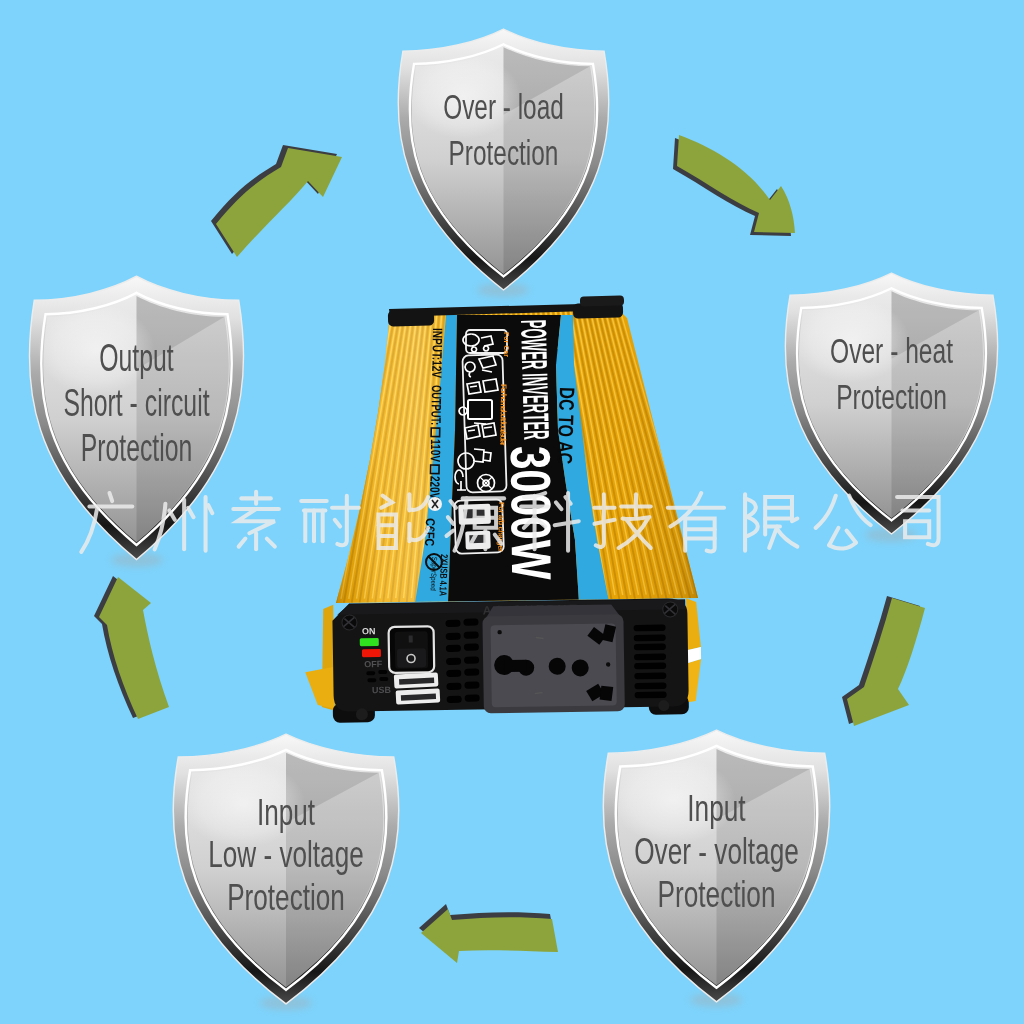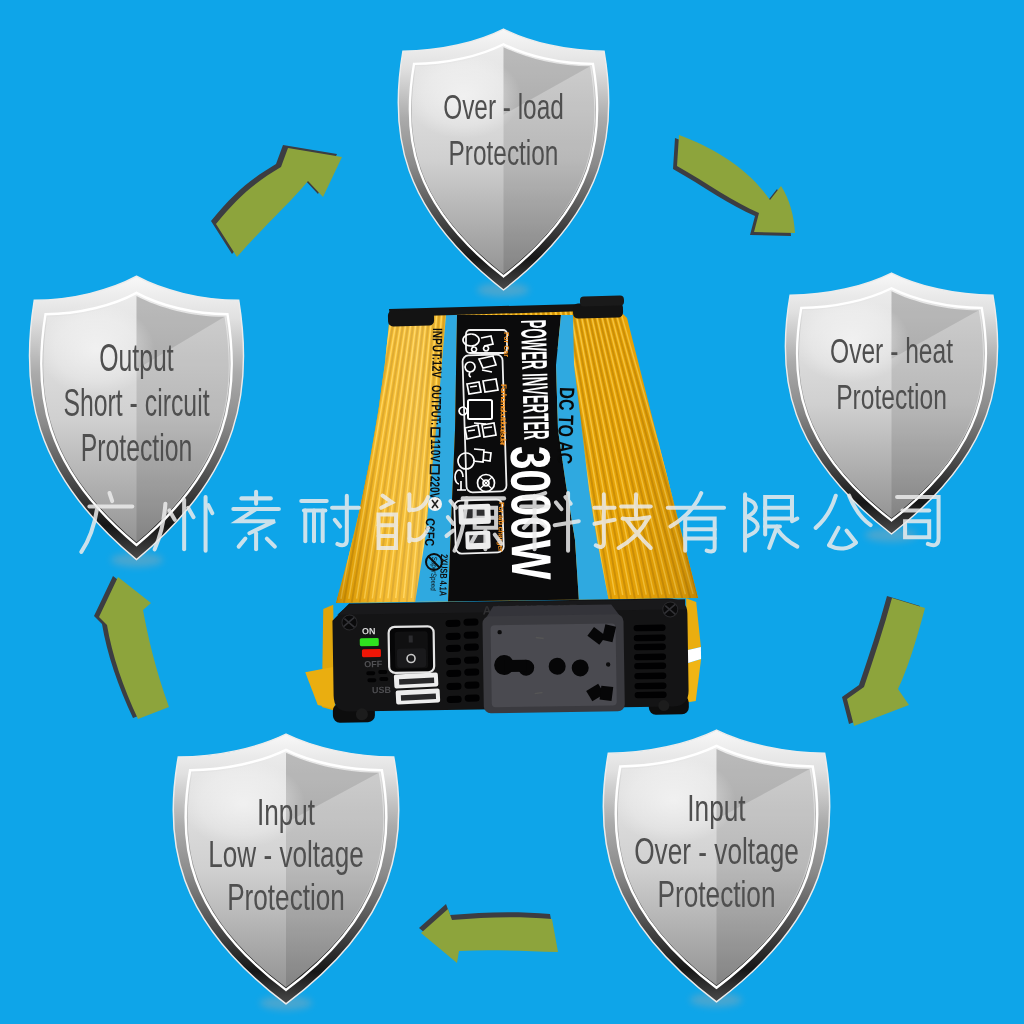--- a/index.html
+++ b/index.html
@@ -1,15 +1,15 @@
 <!DOCTYPE html>
 <html><head><meta charset="utf-8">
 <style>
  html,body{margin:0;padding:0;background:#fff;}
- #stage{position:relative;width:1024px;height:1024px;background:#0ea5e9;overflow:hidden;font-family:"Liberation Sans", sans-serif;}
+ #stage{position:relative;width:1024px;height:1024px;background:#7dd3fc;overflow:hidden;font-family:"Liberation Sans", sans-serif;}
 </style></head>
 <body>
 <div id="stage">
  <svg width="1024" height="1024" viewBox="0 0 1024 1024">
   <defs>
 <linearGradient id="rimg" x1="0" y1="0" x2="0" y2="1">
  <stop offset="0" stop-color="#f8f8f8"></stop>
  <stop offset="0.15" stop-color="#e0e0e0"></stop>
  <stop offset="0.34" stop-color="#ababab"></stop>
  <stop offset="0.52" stop-color="#8a8a8a"></stop>

